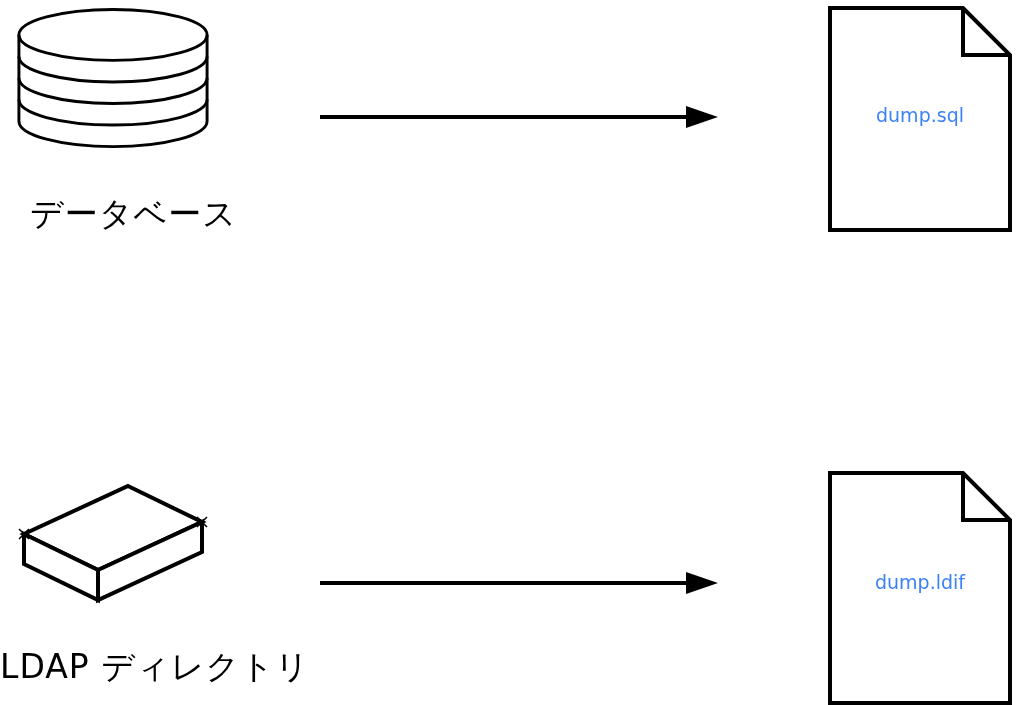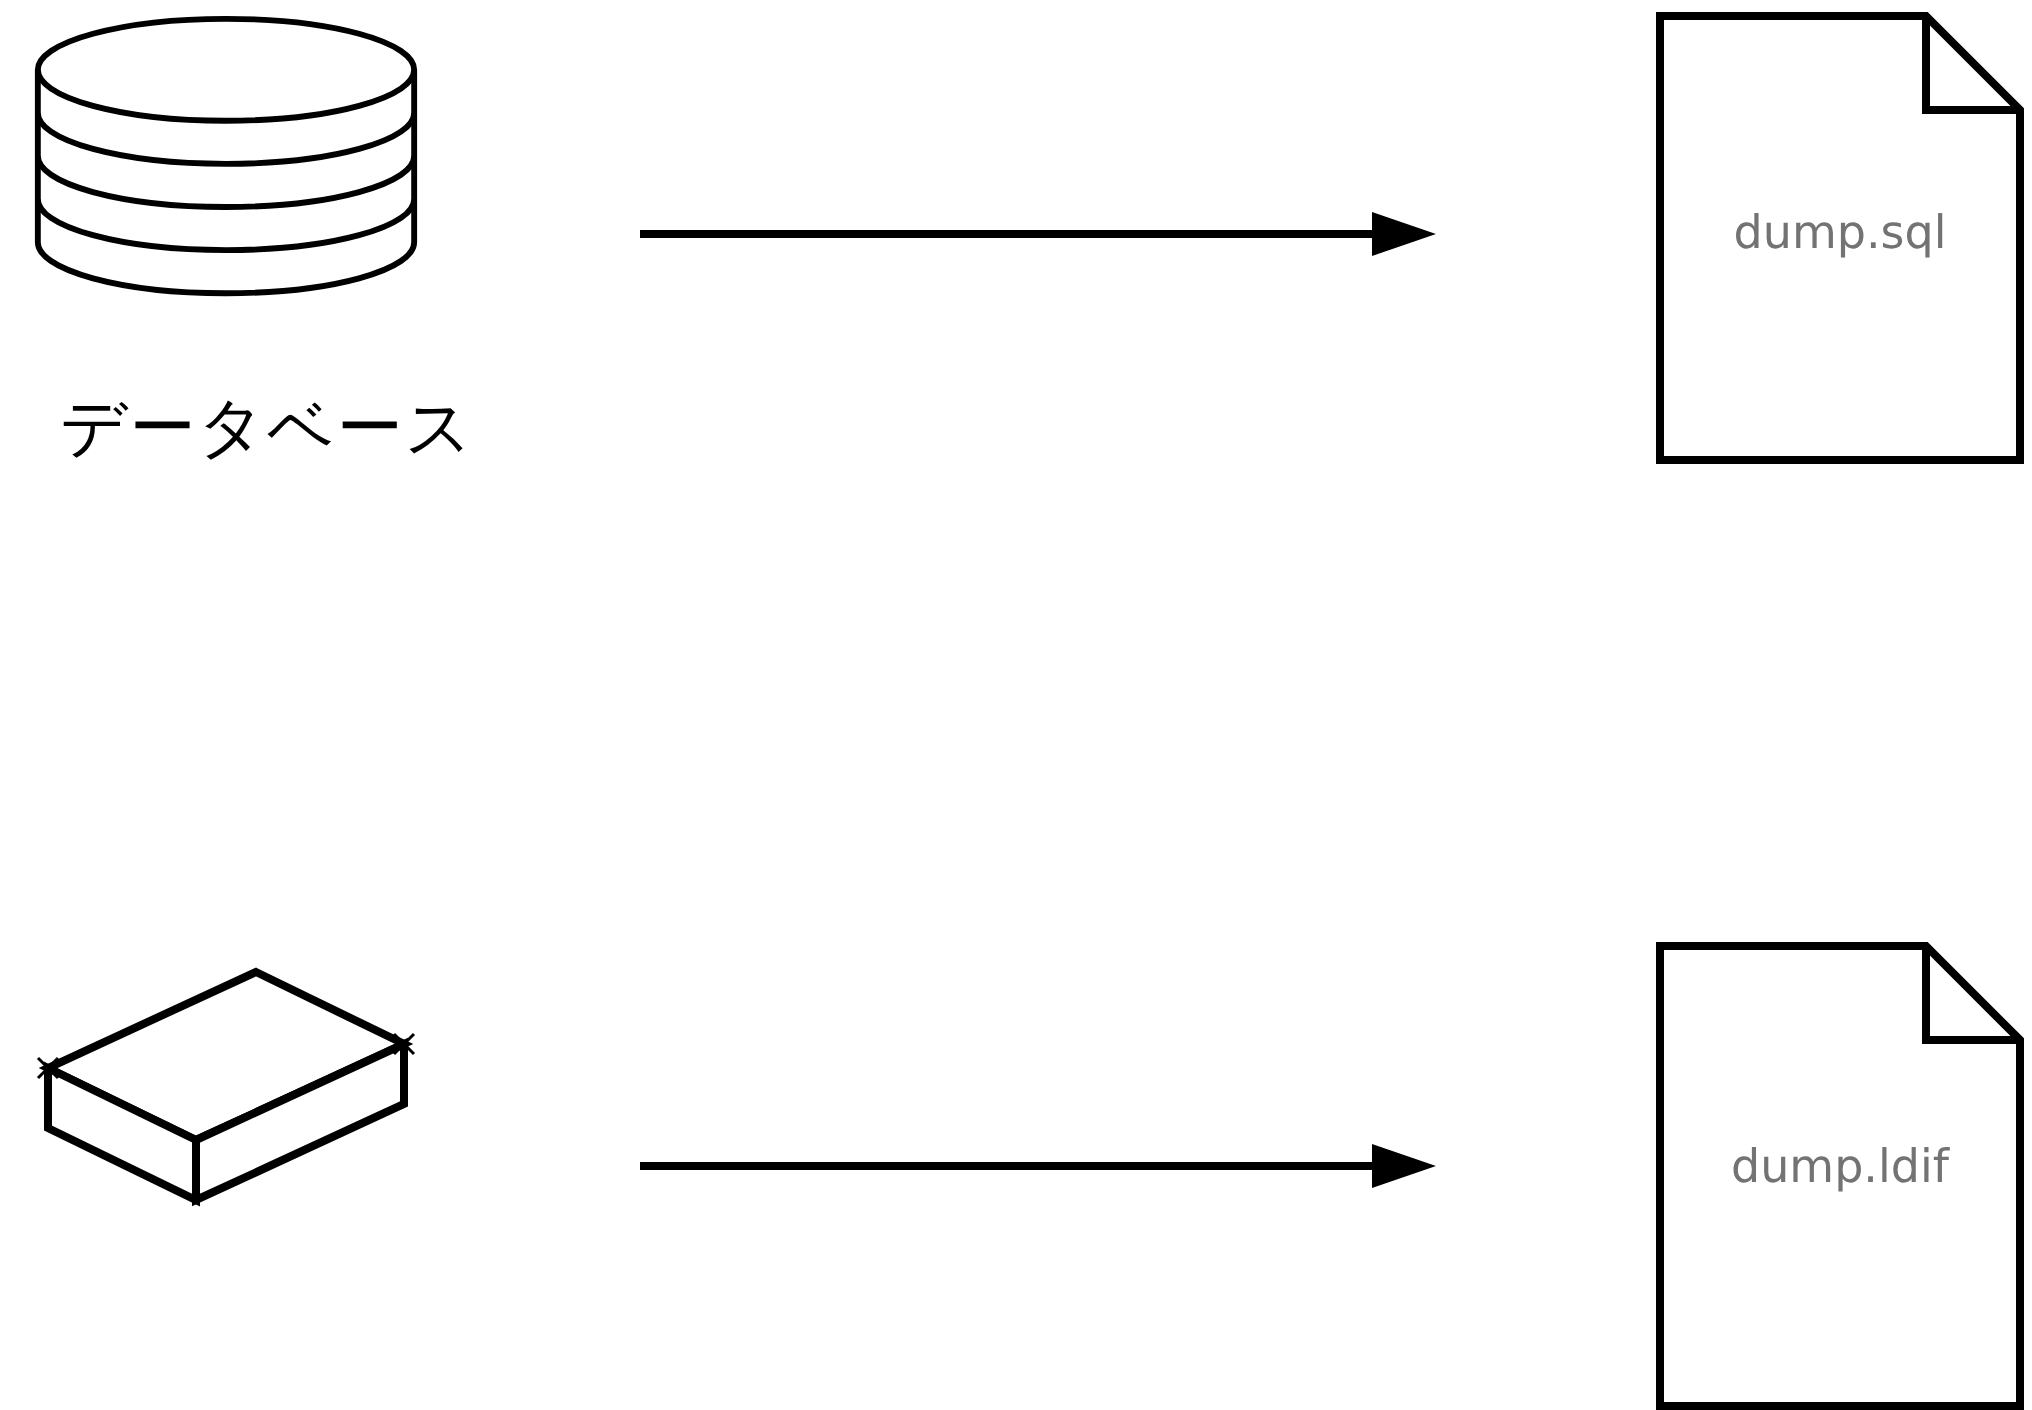--- a/index.html
+++ b/index.html
@@ -33,22 +33,22 @@
   }
   .doc-wrap {
     position: absolute;
     width: 184px;
   }
   .doc-label {
     position: absolute;
     left: 0;
     width: 100%;
     text-align: center;
-    color: #737373;
-    font-size: 23px;
+    color: #3b82f6;
+    font-size: 19px;
     white-space: nowrap;
   }
 </style>
 </head>
 <body>
 
 <div class="canvas">
 
   <div class="abs" style="left:15px; top:4px; width:196px; height:150px;">
     <svg width="196" height="150" viewBox="0 0 200 150" aria-hidden="true">
@@ -82,20 +82,21 @@
       <path d="M 110 4 L 184 40 L 80 88 L 6 52 Z" fill="#ffffff" stroke="#000000" stroke-width="4" stroke-linejoin="miter"></path>
       <path d="M 6 52 L 80 88 L 80 118 L 6 82 Z" fill="#ffffff" stroke="#000000" stroke-width="4"></path>
       <path d="M 80 88 L 184 40 L 184 70 L 80 118 Z" fill="#ffffff" stroke="#000000" stroke-width="4"></path>
       <g stroke="#000000" stroke-width="1.5">
         <path d="M 1 47 L 11 57 M 1 57 L 11 47"></path>
         <path d="M 179 35 L 189 45 M 179 45 L 189 35"></path>
       </g>
     </svg>
   </div>
 
+  <div class="src-label" style="left:0px; top:645px;">LDAP ディレクトリ</div>
 
   <div class="abs" style="left:320px; top:568px; width:400px; height:30px;">
     <svg width="400" height="30" viewBox="0 0 400 30" aria-hidden="true">
       <line x1="0" y1="15" x2="372" y2="15" stroke="#000000" stroke-width="4"></line>
       <polygon points="366,4 398,15 366,26" fill="#000000"></polygon>
     </svg>
   </div>
 
   <div class="doc-wrap" style="left:828px; top:471px; height:234px;">
     <svg width="184" height="234" viewBox="0 0 184 234" aria-hidden="true">

